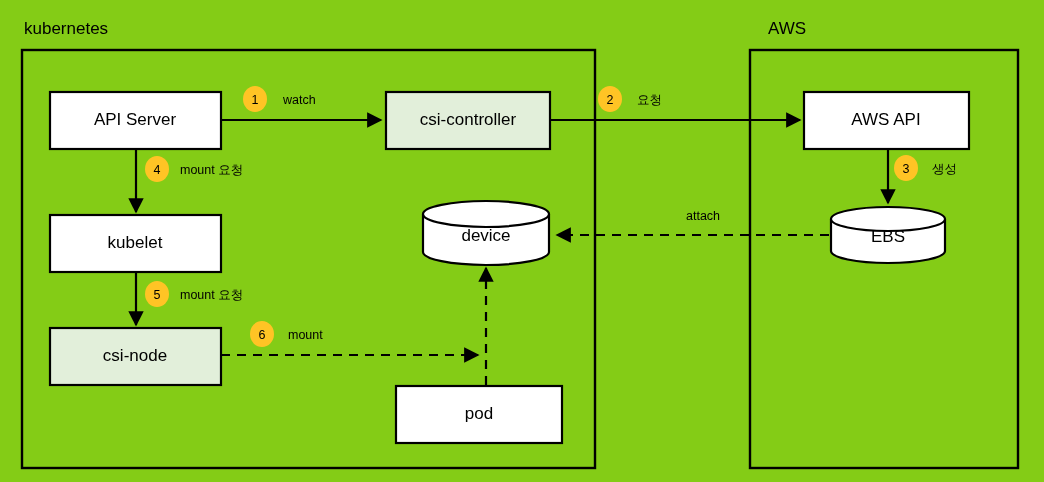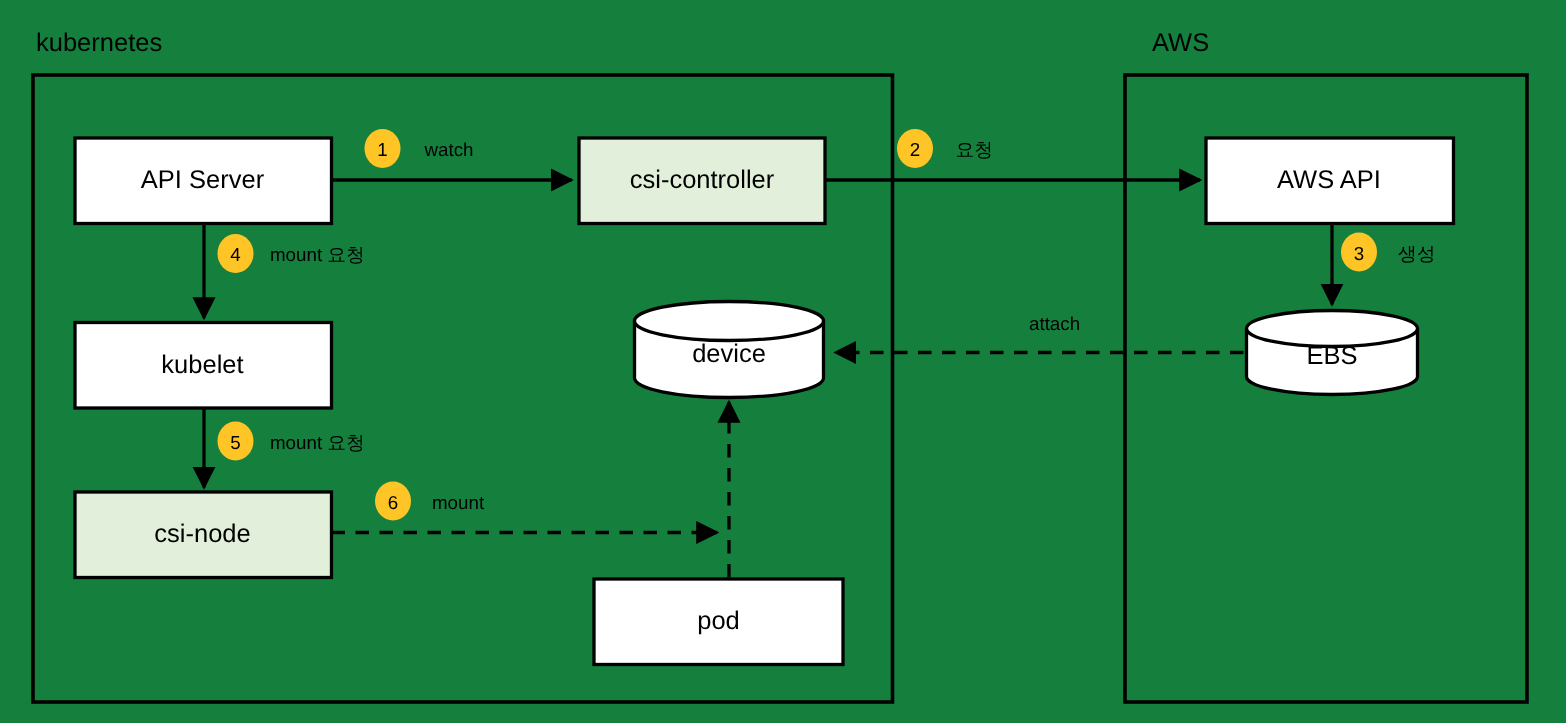--- a/index.html
+++ b/index.html
@@ -7,21 +7,21 @@
     padding: 0;
     background: #ffffff;
   }
   body {
     font-family: "Liberation Sans", "DejaVu Sans", sans-serif;
   }
   #canvas {
     position: relative;
     width: 1044px;
     height: 482px;
-    background: #15803d;
+    background: #84cc16;
     overflow: hidden;
   }
   svg#diagram {
     display: block;
     width: 1044px;
     height: 482px;
   }
   .grp-label {
     font-size: 17px;
     fill: #000000;

